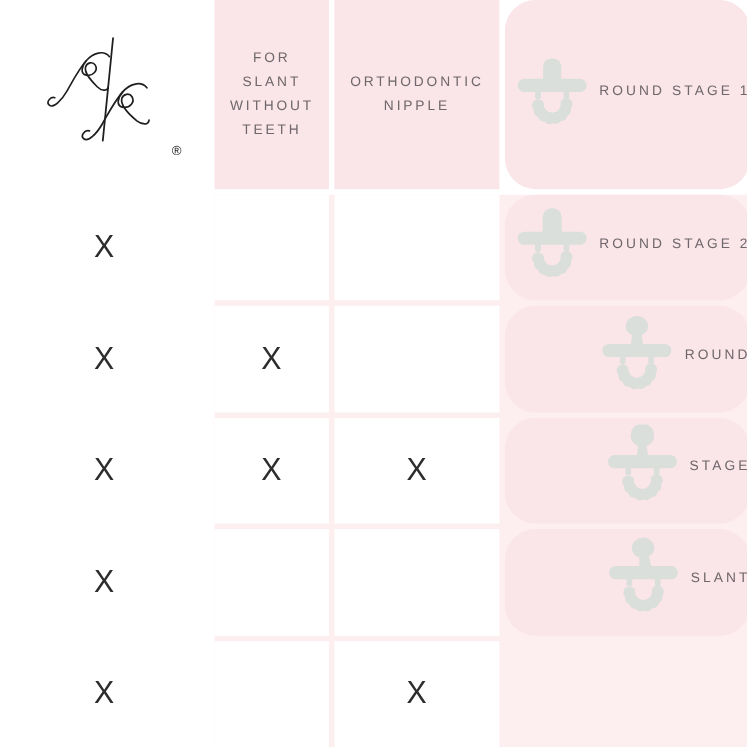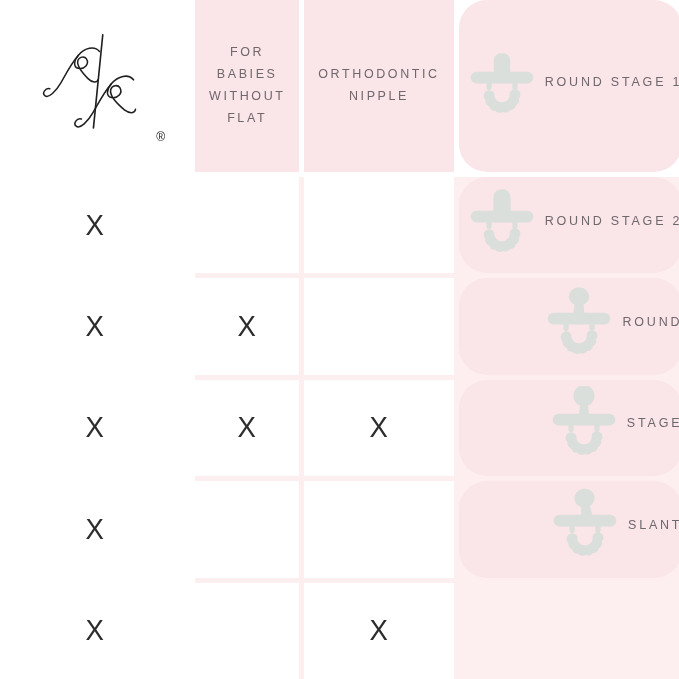--- a/index.html
+++ b/index.html
@@ -134,21 +134,21 @@
 
           <g transform="translate(54,52) scale(0.84)">
             <path stroke-width="2.4" d="M 96,12 C 88,2 72,6 62,18 C 50,32 42,48 34,62 C 26,76 14,88 8,83 C 3,79 9,70 16,72"></path>
             <path stroke-width="2.4" d="M 62,18 C 55,26 53,37 62,39 C 72,41 80,32 75,24 C 72,19 63,20 61,27 C 59,36 70,48 82,58 C 90,64 98,64 99,57"></path>
           </g>
         </svg>
         <span class="reg-mark">®</span>
       </div>
     </div>
 
-    <div class="cell col-header">FOR BABIES WITHOUT FLAT</div>
+    <div class="cell col-header">FOR SLANT WITHOUT TEETH</div>
     <div class="cell col-header">ORTHODONTIC NIPPLE</div>
 
     <div class="cell row-header">
       <svg class="pacifier" width="86" height="70" viewBox="10 6 80 76">
         <use href="#paci-base"></use>
         <path fill="#dadfdb" d="M41,37 C41.5,30 40.5,26 41.5,22 C42.5,14 57.5,14 58.5,22 C59.5,26 58.5,30 59,37 Z"></path>
       </svg>
       <div class="row-label">ROUND STAGE 1</div>
     </div>
     <div class="cell data-cell">

